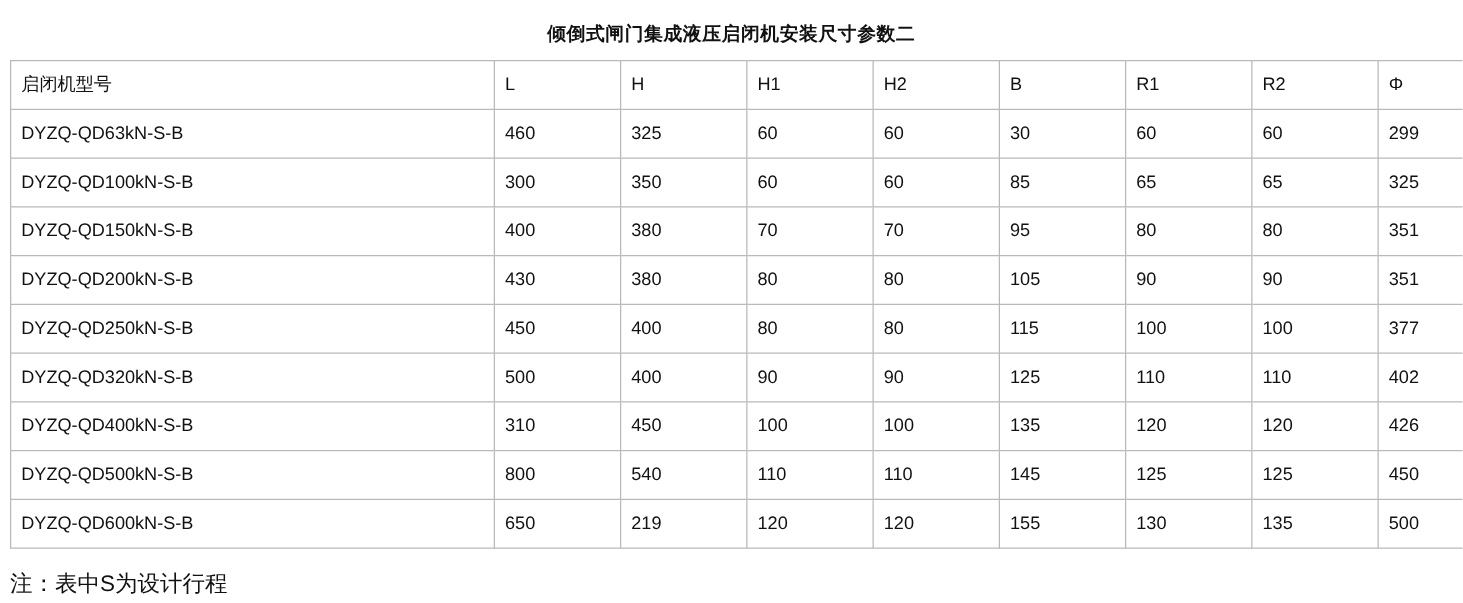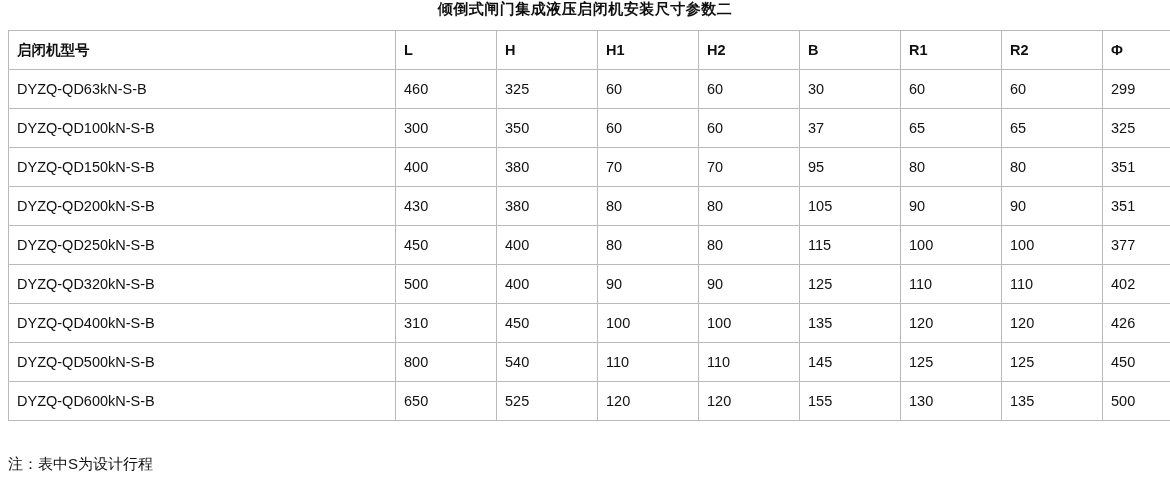--- a/index.html
+++ b/index.html
@@ -18,21 +18,21 @@
     position: relative;
     width: 1170px;
     height: 482px;
     box-sizing: border-box;
   }
   .doc-title {
     text-align: center;
     font-size: 15px;
     font-weight: bold;
     letter-spacing: 0.5px;
-    padding-top: 0;
+    padding-top: 18px;
     padding-bottom: 11px;
     color: #111111;
   }
   table.spec-table {
     border-collapse: collapse;
     width: 1155px;
     margin-left: 8px;
     table-layout: fixed;
   }
   table.spec-table th,
@@ -42,29 +42,29 @@
     font-weight: normal;
     text-align: left;
     padding: 0 8px;
     height: 38px;
     line-height: 38px;
     white-space: nowrap;
     overflow: hidden;
     color: #111111;
   }
   table.spec-table th {
-    font-weight: bold;
+    font-weight: normal;
   }
   .col-model { width: 370px; }
   .col-num { width: 84px; }
   .note {
     position: absolute;
     left: 8px;
     top: 455px;
-    font-size: 15px;
+    font-size: 18px;
     color: #111111;
   }
 </style>
 </head>
 <body>
 
 <div class="page">
 
   <div class="doc-title">倾倒式闸门集成液压启闭机安装尺寸参数二</div>
 
@@ -95,21 +95,21 @@
         <td>60</td>
         <td>299</td>
 
       </tr>
       <tr>
         <td>DYZQ-QD100kN-S-B</td>
         <td>300</td>
         <td>350</td>
         <td>60</td>
         <td>60</td>
-        <td>37</td>
+        <td>85</td>
         <td>65</td>
         <td>65</td>
         <td>325</td>
 
       </tr>
       <tr>
         <td>DYZQ-QD150kN-S-B</td>
         <td>400</td>
         <td>380</td>
         <td>70</td>
@@ -176,21 +176,21 @@
         <td>110</td>
         <td>145</td>
         <td>125</td>
         <td>125</td>
         <td>450</td>
 
       </tr>
       <tr>
         <td>DYZQ-QD600kN-S-B</td>
         <td>650</td>
-        <td>525</td>
+        <td>219</td>
         <td>120</td>
         <td>120</td>
         <td>155</td>
         <td>130</td>
         <td>135</td>
         <td>500</td>
 
       </tr>
     </tbody>
   </table>

